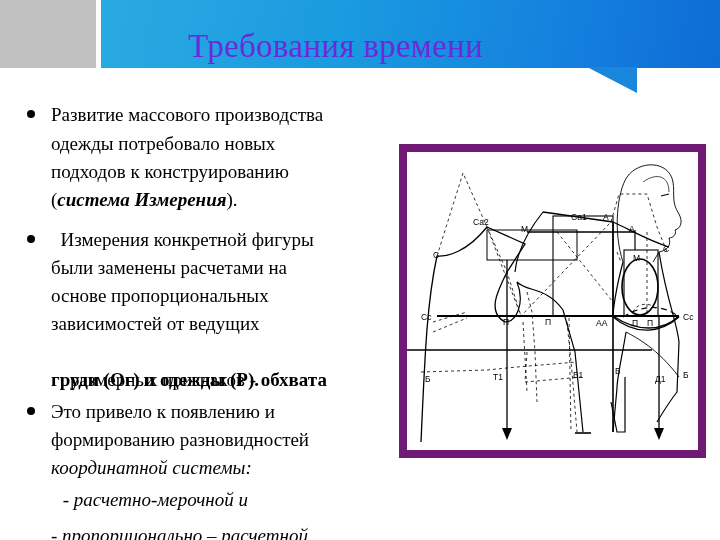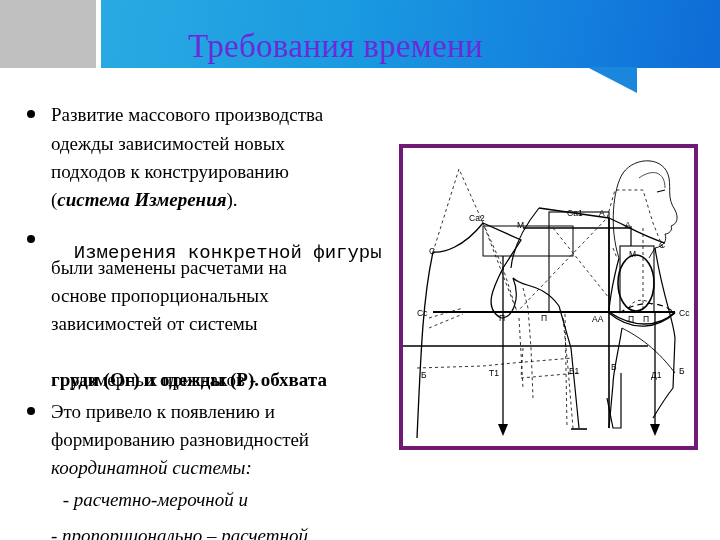--- a/index.html
+++ b/index.html
@@ -26,47 +26,47 @@
       position:absolute; left:27px; width:8px; height:8px; border-radius:50%; background:#000;
     }
     .line {
       position:absolute; left:51px; font-size:19px; line-height:28px; white-space:nowrap;
     }
     .bi { font-weight:bold; font-style:italic; }
     .b { font-weight:bold; }
     .it { font-style:italic; }
     .diagram {
       position:absolute; left:399px; top:144px; width:291px; height:298px;
-      border:4px solid #701a75; background:#fff; overflow:hidden;
+      border:8px solid #701a75; background:#fff; overflow:hidden;
     }
     .diagram svg { position:absolute; left:0; top:0; }
   </style>
 </head>
 <body>
 
 <div class="gray-box"></div>
 <div class="banner"></div>
 <div class="banner-pointer"></div>
 <div class="title">Требования времени</div>
 
 <div class="content">
 
   <div class="bullet" style="top:110px;"></div>
   <div class="line" style="top:101px;">Развитие массового производства</div>
-  <div class="line" style="top:130px;">одежды зависимостей новых</div>
+  <div class="line" style="top:130px;">одежды потребовало новых</div>
   <div class="line" style="top:158px;">подходов к конструированию</div>
   <div class="line" style="top:186px;">
     <span>(</span><span class="bi">система Измерения</span><span>).</span>
   </div>
 
   <div class="bullet" style="top:235px;"></div>
-  <div class="line" style="top:239px; white-space:pre;font-family:Liberation Mono, monospace;">  Измерения конкретной фигуры</div>
+  <div class="line" style="top:226px; white-space:pre;">  Измерения конкретной фигуры</div>
   <div class="line" style="top:254px;">были заменены расчетами на</div>
   <div class="line" style="top:282px;">основе пропорциональных</div>
-  <div class="line" style="top:310px;">зависимостей от системы</div>
+  <div class="line" style="top:310px;">зависимостей от ведущих</div>
   <div class="line" style="top:338px; white-space:pre;text-align:right;">
     <span>размерных признаков - </span><span class="b">обхвата</span>
   </div>
   <div class="line b" style="top:366px;">груди (Ог) и одежды (Р).</div>
 
   <div class="bullet" style="top:407px;"></div>
   <div class="line" style="top:398px;">Это привело к появлению и</div>
   <div class="line" style="top:426px;">формированию разновидностей</div>
   <div class="line" style="top:454px;font-style:italic;">координатной системы:</div>
   <div class="line it" style="top:486px; left:58px; white-space:pre;"> - расчетно-мерочной и</div>

